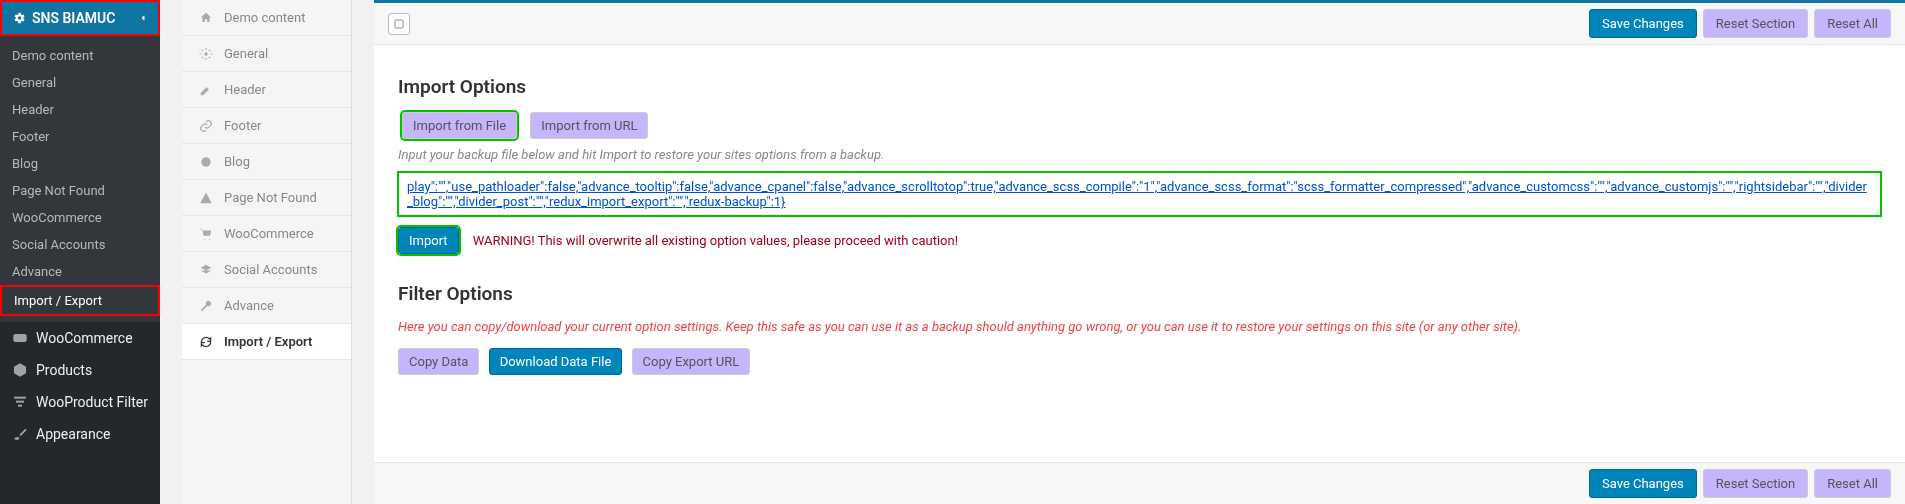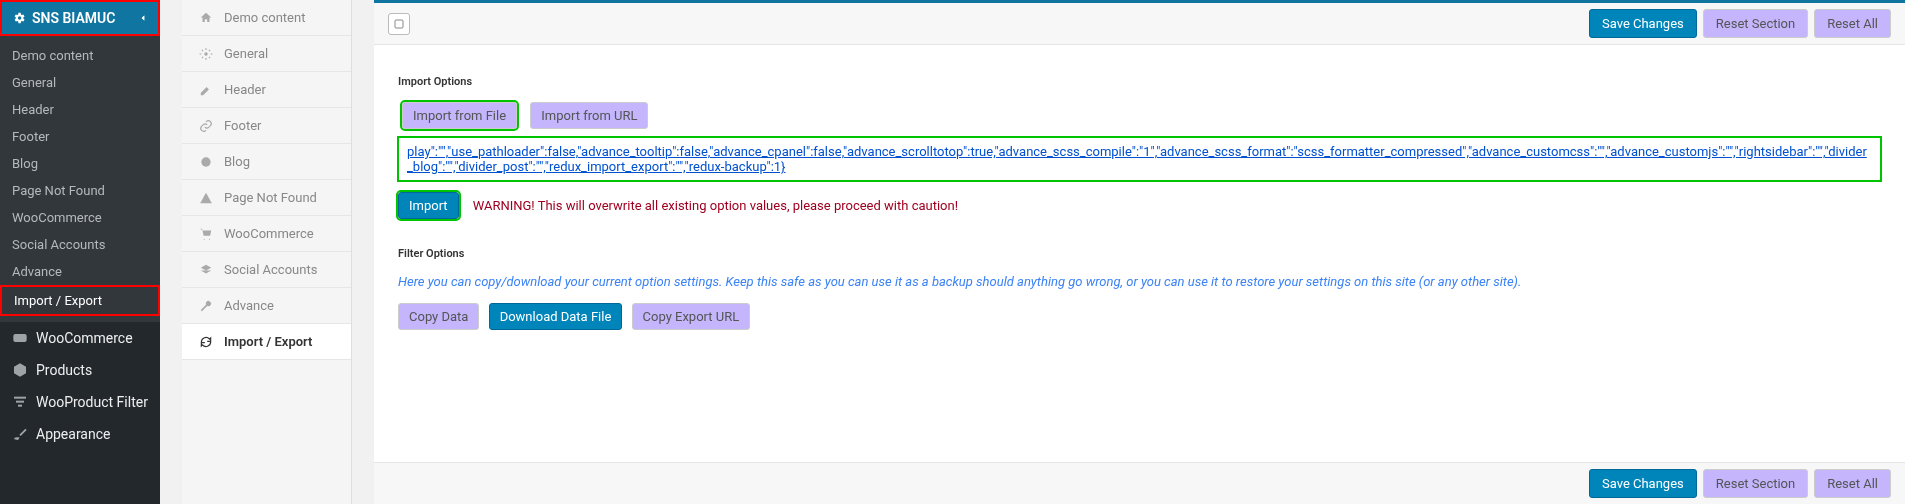--- a/index.html
+++ b/index.html
@@ -23,30 +23,30 @@
   
   .main{flex:1;display:flex;flex-direction:column;background:#fff;}
   .topbar{display:flex;align-items:center;padding:6px 14px;border-top:3px solid #1075a0;border-bottom:1px solid #e5e5e5;background:#f7f7f7;}
   .topbar .expand-box{width:22px;height:22px;border:1px solid #bbb;border-radius:3px;display:flex;align-items:center;justify-content:center;color:#777;background:#fff;cursor:pointer;}
   .bottombar{display:flex;align-items:center;padding:6px 14px;border-top:1px solid #e5e5e5;background:#f7f7f7;}
   .spacer{flex:1;}
   .btn{display:inline-block;padding:6px 12px;border:1px solid #ccc;border-radius:3px;background:#c4b5fd;color:#555;font-size:13px;cursor:pointer;margin-left:6px;}
   .btn.primary{background:#0085ba;border-color:#006799;color:#fff;}
   .btn.small{padding:5px 10px;}
   .content{padding:20px 24px;}
-  h3{font-size:11px;font-weight:600;margin:10px 0 14px;color:#333;}
+  h3{font-size:19px;font-weight:600;margin:10px 0 14px;color:#333;}
   .tab-buttons{margin-bottom:8px;}
   .tab-buttons .btn{margin-left:4px;margin-right:6px;}
   .tab-buttons .btn.highlight{outline:2px solid #00c400;outline-offset:0;}
   .hint{font-style:italic;color:#888;margin:8px 0 10px;}
   textarea.import-box{width:100%;height:44px;border:1px solid #00c400;outline:1px solid #00c400;padding:6px 8px;font-family:inherit;font-size:13px;color:#0050d0;text-decoration:underline;background:#fff;resize:none;overflow:hidden;}
   .import-row{margin-top:8px;display:flex;align-items:center;}
   .import-row .btn.primary{margin-left:0;outline:2px solid #00c400;outline-offset:0;}
   .import-row .warn{margin-left:14px;color:#a00020;}
-  .export-desc{font-style:italic;color:#3b82f6;margin:8px 0 14px;}
+  .export-desc{font-style:italic;color:#ef4444;margin:8px 0 14px;}
   .export-buttons .btn{margin-left:0;margin-right:6px;}
   .cursor-pointer{position:relative;}
   .cursor-pointer::after{content:"";position:absolute;left:36px;top:20px;width:14px;height:18px;background:transparent;}
   svg{display:block;}
 </style>
 </head>
 <body>
 
 <div class="wrap">
 
@@ -212,20 +212,21 @@
       <span class="btn">Reset All</span>
     </div>
 
     <div class="content">
       
       <h3>Import Options</h3>
       <div class="tab-buttons">
         <span class="btn small highlight">Import from File</span>
         <span class="btn small">Import from URL</span>
       </div>
+      <div class="hint">Input your backup file below and hit Import to restore your sites options from a backup.</div>
       <textarea class="import-box" style="">play":"","use_pathloader":false,"advance_tooltip":false,"advance_cpanel":false,"advance_scrolltotop":true,"advance_scss_compile":"1","advance_scss_format":"scss_formatter_compressed","advance_customcss":"","advance_customjs":"","rightsidebar":"","divider_blog":"","divider_post":"","redux_import_export":"","redux-backup":1}</textarea>
       <div class="import-row cursor-pointer">
         <span class="btn primary small">Import</span>
         <span class="warn">WARNING! This will overwrite all existing option values, please proceed with caution!</span>
       </div>
 
       
       <h3 style="margin-top:28px">Filter Options</h3>
       <div class="export-desc">Here you can copy/download your current option settings. Keep this safe as you can use it as a backup should anything go wrong, or you can use it to restore your settings on this site (or any other site).</div>
       <div class="export-buttons">

